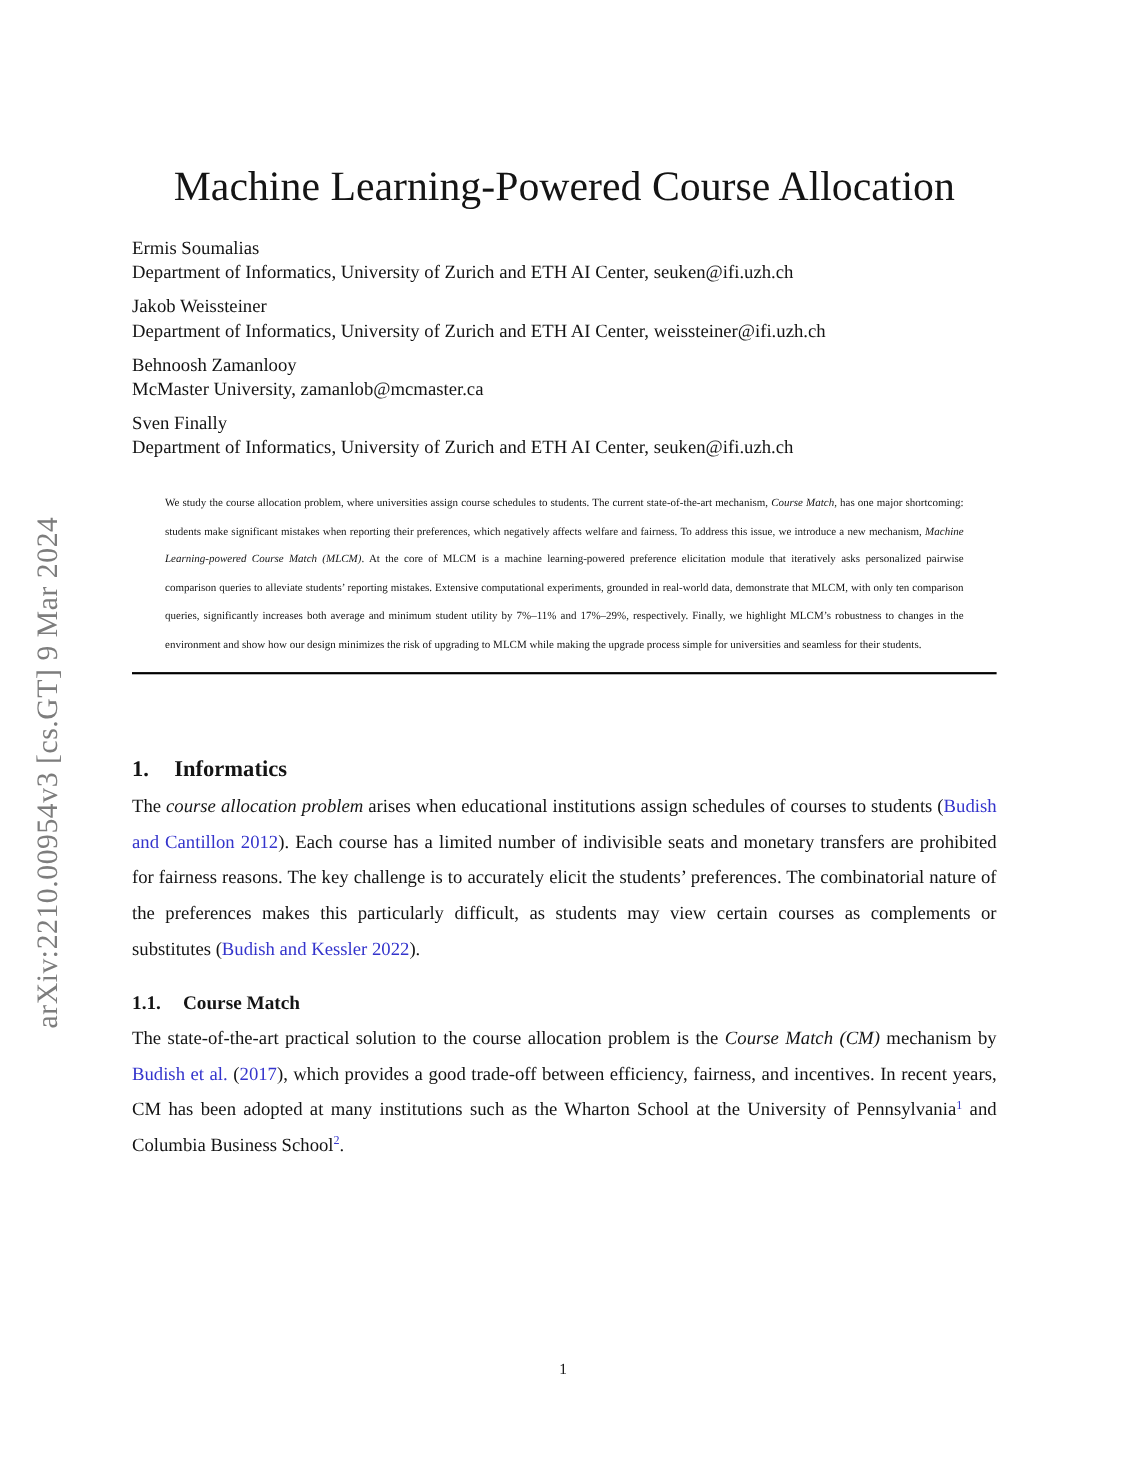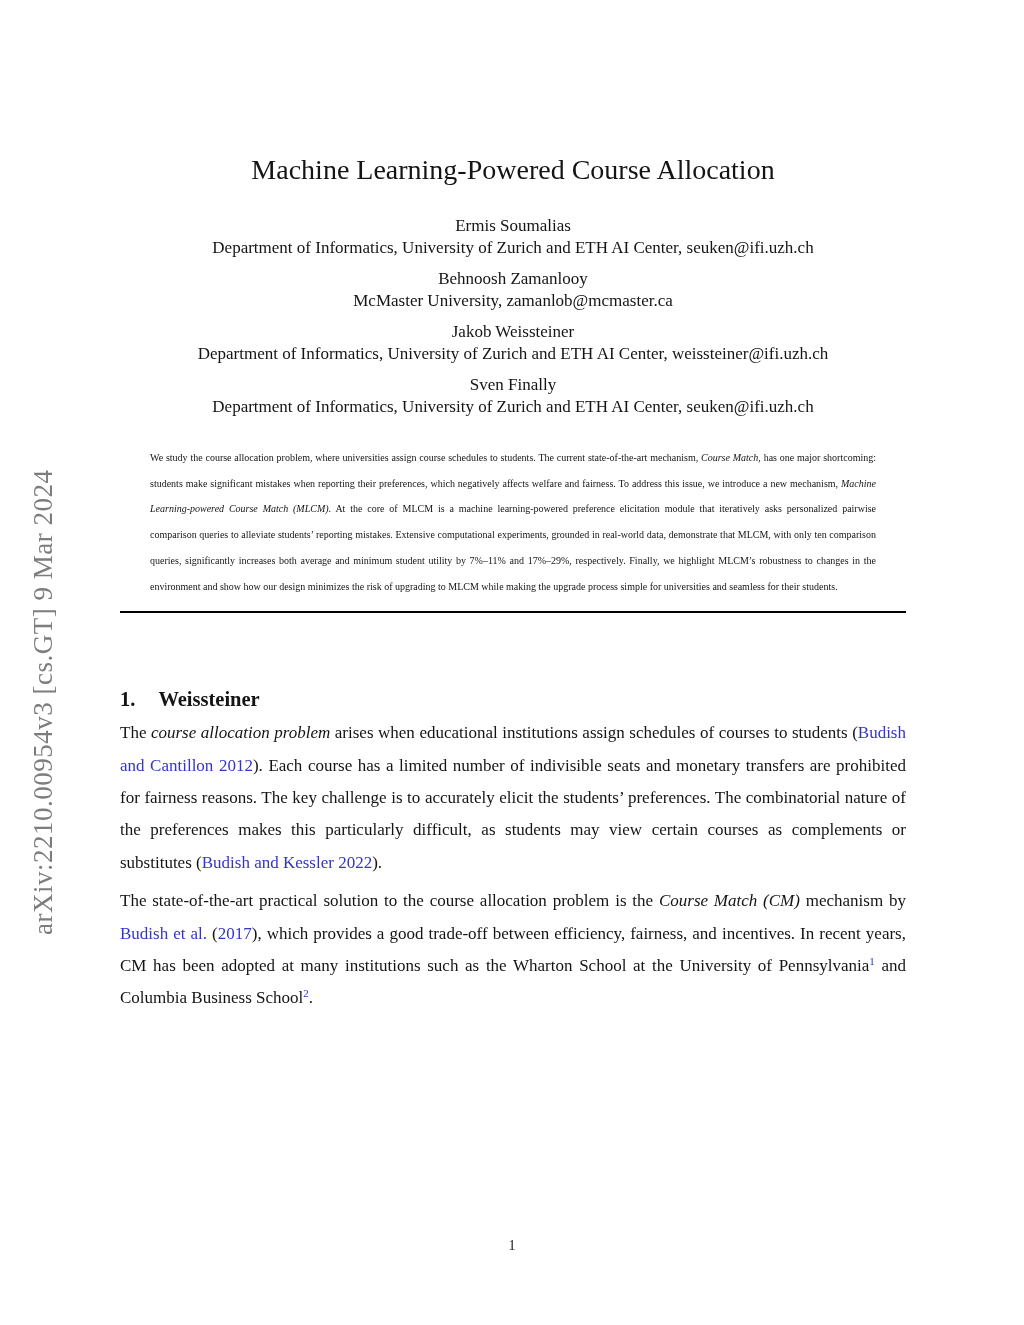--- a/index.html
+++ b/index.html
@@ -31,27 +31,27 @@
   }
 
   .content{
     position:absolute;
     left:120px;top:0;
     width:786px;
   }
 
   .title{
     margin-top:150px;
-    font-size:28px;
+    font-size:38px;
     font-weight:normal;
     text-align:center;
     line-height:40px;
   }
 
-  .authors{margin-top:26px;text-align:center;}
+  .authors{margin-top:26px;text-align:left;}
   .author{margin-top:13px;}
   .author-name{font-size:17px;line-height:20px;}
   .author-affil{font-size:17px;line-height:16px;margin-top:4px;}
 
   .abstract{
     width:726px;
     margin:30px auto 0;
     font-size:10px;
     line-height:25.7px;
     text-align:justify;
@@ -124,43 +124,46 @@
   <main class="content">
 
     <h1 class="title">Machine Learning-Powered Course Allocation</h1>
 
     <div class="authors">
       <div class="author">
         <div class="author-name">Ermis Soumalias</div>
         <div class="author-affil">Department of Informatics, University of Zurich and ETH AI Center, seuken@ifi.uzh.ch</div>
       </div>
       <div class="author">
+        <div class="author-name">Jakob Weissteiner</div>
+        <div class="author-affil">Department of Informatics, University of Zurich and ETH AI Center, weissteiner@ifi.uzh.ch</div>
+      </div>
+      <div class="author">
         <div class="author-name">Behnoosh Zamanlooy</div>
         <div class="author-affil">McMaster University, zamanlob@mcmaster.ca</div>
-      </div>
-      <div class="author">
-        <div class="author-name">Jakob Weissteiner</div>
-        <div class="author-affil">Department of Informatics, University of Zurich and ETH AI Center, weissteiner@ifi.uzh.ch</div>
       </div>
       <div class="author">
         <div class="author-name">Sven Finally</div>
         <div class="author-affil">Department of Informatics, University of Zurich and ETH AI Center, seuken@ifi.uzh.ch</div>
       </div>
     </div>
 
     <p class="abstract"><span>We study the course allocation problem, where universities assign course schedules to students. The current state-of-the-art mechanism, </span><span class="italic">Course Match</span><span>, has one major shortcoming: students make significant mistakes when reporting their preferences, which negatively affects welfare and fairness. To address this issue, we introduce a new mechanism, </span><span class="italic">Machine Learning-powered Course Match (MLCM)</span><span>. At the core of MLCM is a machine learning-powered preference elicitation module that iteratively asks personalized pairwise comparison queries to alleviate students’ reporting mistakes. Extensive computational experiments, grounded in real-world data, demonstrate that MLCM, with only ten comparison queries, significantly increases both average and minimum student utility by 7%–11% and 17%–29%, respectively. Finally, we highlight MLCM’s robustness to changes in the environment and show how our design minimizes the risk of upgrading to MLCM while making the upgrade process simple for universities and seamless for their students.</span></p>
 
     <hr class="abstract-rule">
 
     <h2 class="section-heading">
-      <span class="sec-num">1.</span><span>Weissteiner</span>
+      <span class="sec-num">1.</span><span>Informatics</span>
     </h2>
 
     <p class="body-par"><span>The </span><span class="italic">course allocation problem</span><span> arises when educational institutions assign schedules of courses to students (</span><span class="link">Budish and Cantillon 2012</span><span>). Each course has a limited number of indivisible seats and monetary transfers are prohibited for fairness reasons. The key challenge is to accurately elicit the students’ preferences. The combinatorial nature of the preferences makes this particularly difficult, as students may view certain courses as complements or substitutes (</span><span class="link">Budish and Kessler 2022</span><span>).</span></p>
 
+    <h3 class="subsection-heading">
+      <span class="sec-num">1.1.</span><span>Course Match</span>
+    </h3>
 
     <p class="body-par"><span>The state-of-the-art practical solution to the course allocation problem is the </span><span class="italic">Course Match (CM)</span><span> mechanism by </span><span class="link">Budish et al.</span><span> (</span><span class="link">2017</span><span>), which provides a good trade-off between efficiency, fairness, and incentives. In recent years, CM has been adopted at many institutions such as the Wharton School at the University of Pennsylvania</span><span class="suplink">1</span><span> and Columbia Business School</span><span class="suplink">2</span><span>.</span></p>
 
 
   </main>
 
   <div class="page-number">1</div>
 
 </div>
 

